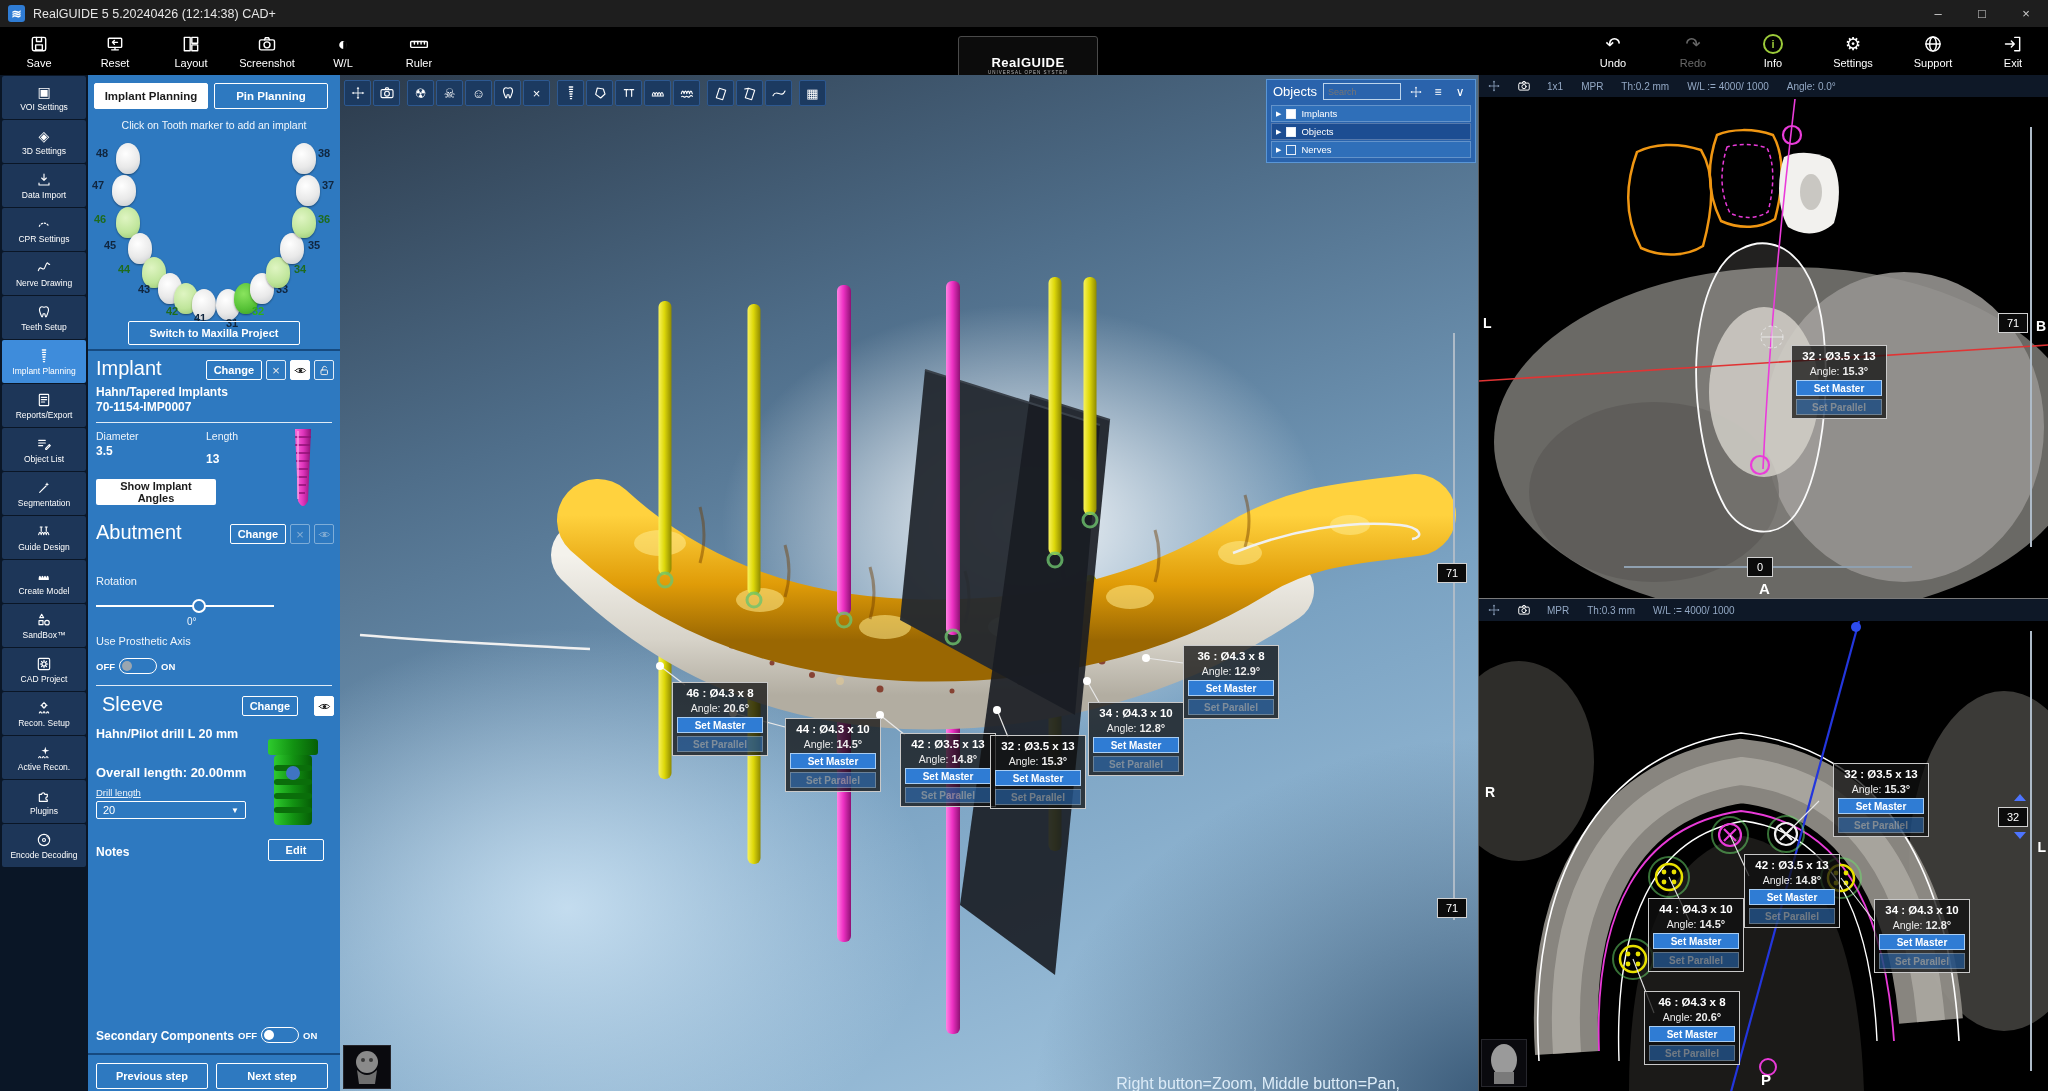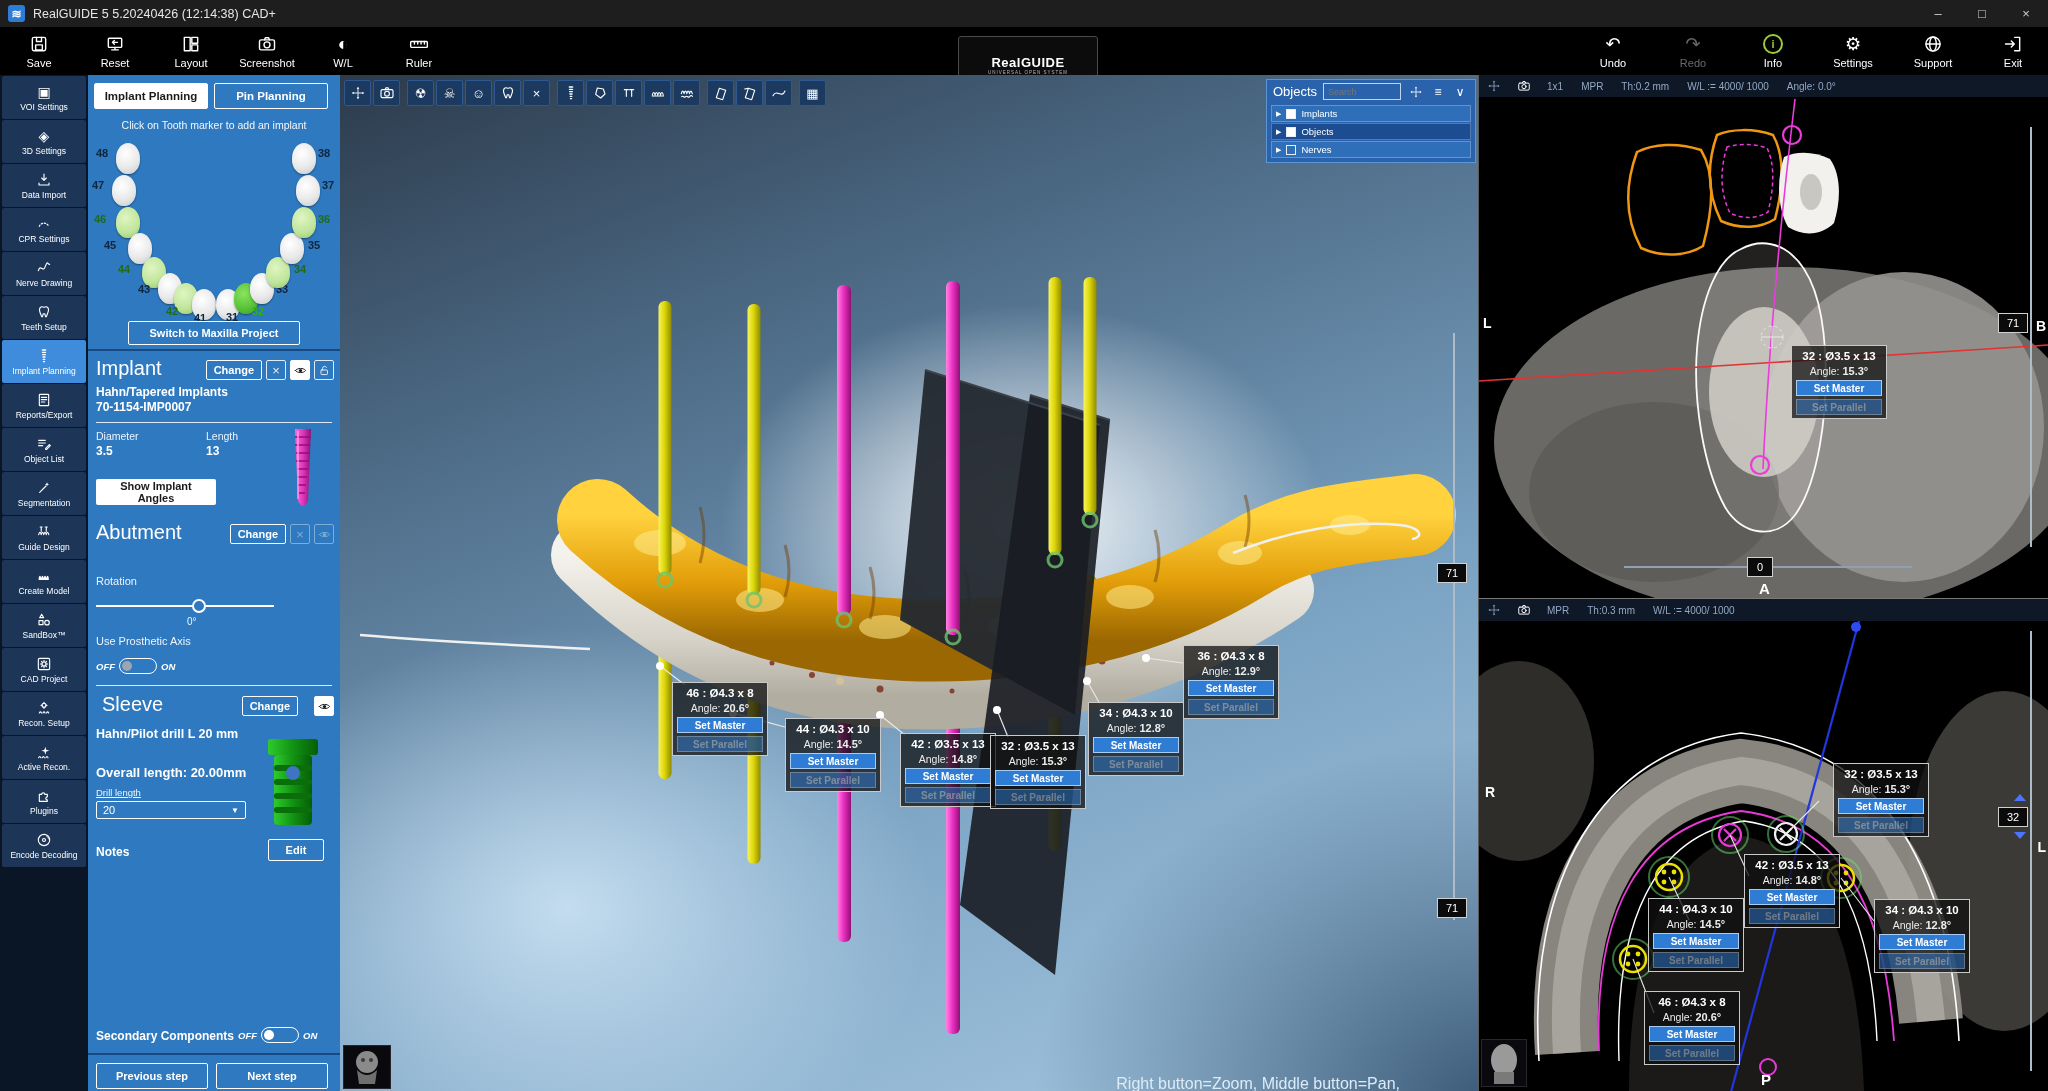--- a/index.html
+++ b/index.html
@@ -66,21 +66,21 @@
   .sq.dim{opacity:.45;}
   .btxt{position:absolute;left:8px;font-size:12px;font-weight:bold;}
   .lbl{position:absolute;left:8px;font-size:10.5px;color:#eef4fa;}
   .val{position:absolute;left:8px;font-size:12px;font-weight:bold;}
   .wbtn{position:absolute;background:#fff;border:none;border-radius:2px;color:#1b1b1b;font-weight:bold;
         font-size:11px;font-family:inherit;}
   #rslider{position:absolute;left:8px;top:524px;width:178px;height:14px;}
   #rslider .track{position:absolute;left:0;right:0;top:6px;height:2px;background:#fff;}
   #rslider .thumb{position:absolute;left:96px;top:0;width:14px;height:14px;border:2px solid #fff;border-radius:50%;
                   background:#2e79c0;box-sizing:border-box;}
-  .togrow{position:absolute;display:flex;align-items:center;gap:4px;font-size:9.5px;font-weight:bold;font-style:italic;}
+  .togrow{position:absolute;display:flex;align-items:center;gap:4px;font-size:9.5px;font-weight:bold;}
   .tog{width:38px;height:16px;border:1px solid #fff;border-radius:9px;position:relative;box-sizing:border-box;}
   .tog .knob{position:absolute;left:2px;top:2px;width:10px;height:10px;border-radius:50%;background:#fff;}
   .tog.gray .knob{background:#9aa6b0;}
   .ddl{position:absolute;left:8px;width:150px;height:18px;border:1px solid #fff;border-radius:2px;background:#2e79c0;
        display:flex;align-items:center;justify-content:space-between;padding:0 6px;font-size:11px;box-sizing:border-box;}
   .ddl .car{font-size:8px;}
   .stepbtn{position:absolute;top:988px;width:112px;height:26px;}
   
   #viewport{position:absolute;left:340px;top:75px;width:1138px;height:1016px;overflow:hidden;
     background:
@@ -427,21 +427,21 @@
         <div class="tooth normal" style="left: 64px; top: 140px;">
           <span class="tnum" style="left: -20px; top: 10px;">43</span>
         </div>
         <div class="tooth planned" style="left: 80px; top: 150px;">
           <span class="tnum" style="left: -8px; top: 22px;">42</span>
         </div>
         <div class="tooth normal" style="left: 98px; top: 156px;">
           <span class="tnum" style="left: 2px; top: 23px;">41</span>
         </div>
         <div class="tooth normal" style="left: 122px; top: 156px;">
-          <span class="tnum" style="left: 10px; top: 22px;">31</span>
+          <span class="tnum" style="left: 10px; top: 28px;">31</span>
         </div>
         <div class="tooth selected" style="left: 140px; top: 150px;">
           <span class="tnum" style="left: 18px; top: 22px;">32</span>
         </div>
         <div class="tooth normal" style="left: 156px; top: 140px;">
           <span class="tnum" style="left: 26px; top: 10px;">33</span>
         </div>
         <div class="tooth planned" style="left: 172px; top: 124px;">
           <span class="tnum" style="left: 28px; top: 6px;">34</span>
         </div>
@@ -477,21 +477,21 @@
             <path d="M8.5 11V8a3.8 3.8 0 0 1 7.2-1.6"></path>
           </svg>
       </span>
     </div>
     <div class="btxt" style="top:310px">Hahn/Tapered Implants</div>
     <div class="btxt" style="top:325px">70-1154-IMP0007</div>
     <div class="sep" style="top:347px"></div>
     <div class="lbl" style="top:355px">Diameter</div>
     <div class="val" style="top:369px">3.5</div>
     <div class="lbl" style="top:355px;left:118px">Length</div>
-    <div class="val" style="top:369px;left:118px">13</div>
+    <div class="val" style="top:377px;left:118px">13</div>
     <svg style="position:absolute;left:196px;top:350px" width="38" height="92" viewBox="0 0 38 92">
       <defs>
           <linearGradient id="gImp" x1="0" y1="0" x2="1" y2="0">
         <stop offset="0" stop-color="#ff6ad8"></stop>
             <stop offset=".5" stop-color="#e035bd"></stop>
             <stop offset="1" stop-color="#8f1074"></stop>
           </linearGradient>
         </defs>
       <path d="M11 4 H27 L24 76 Q19 86 14 76 Z" fill="url(#gImp)"></path>
       <path d="M11 12h16M11 20h15M12 28h14M12 36h13M13 44h11M13 52h10M14 60h8M15 68h6" stroke="#8f1074" stroke-width="1.6"></path>

